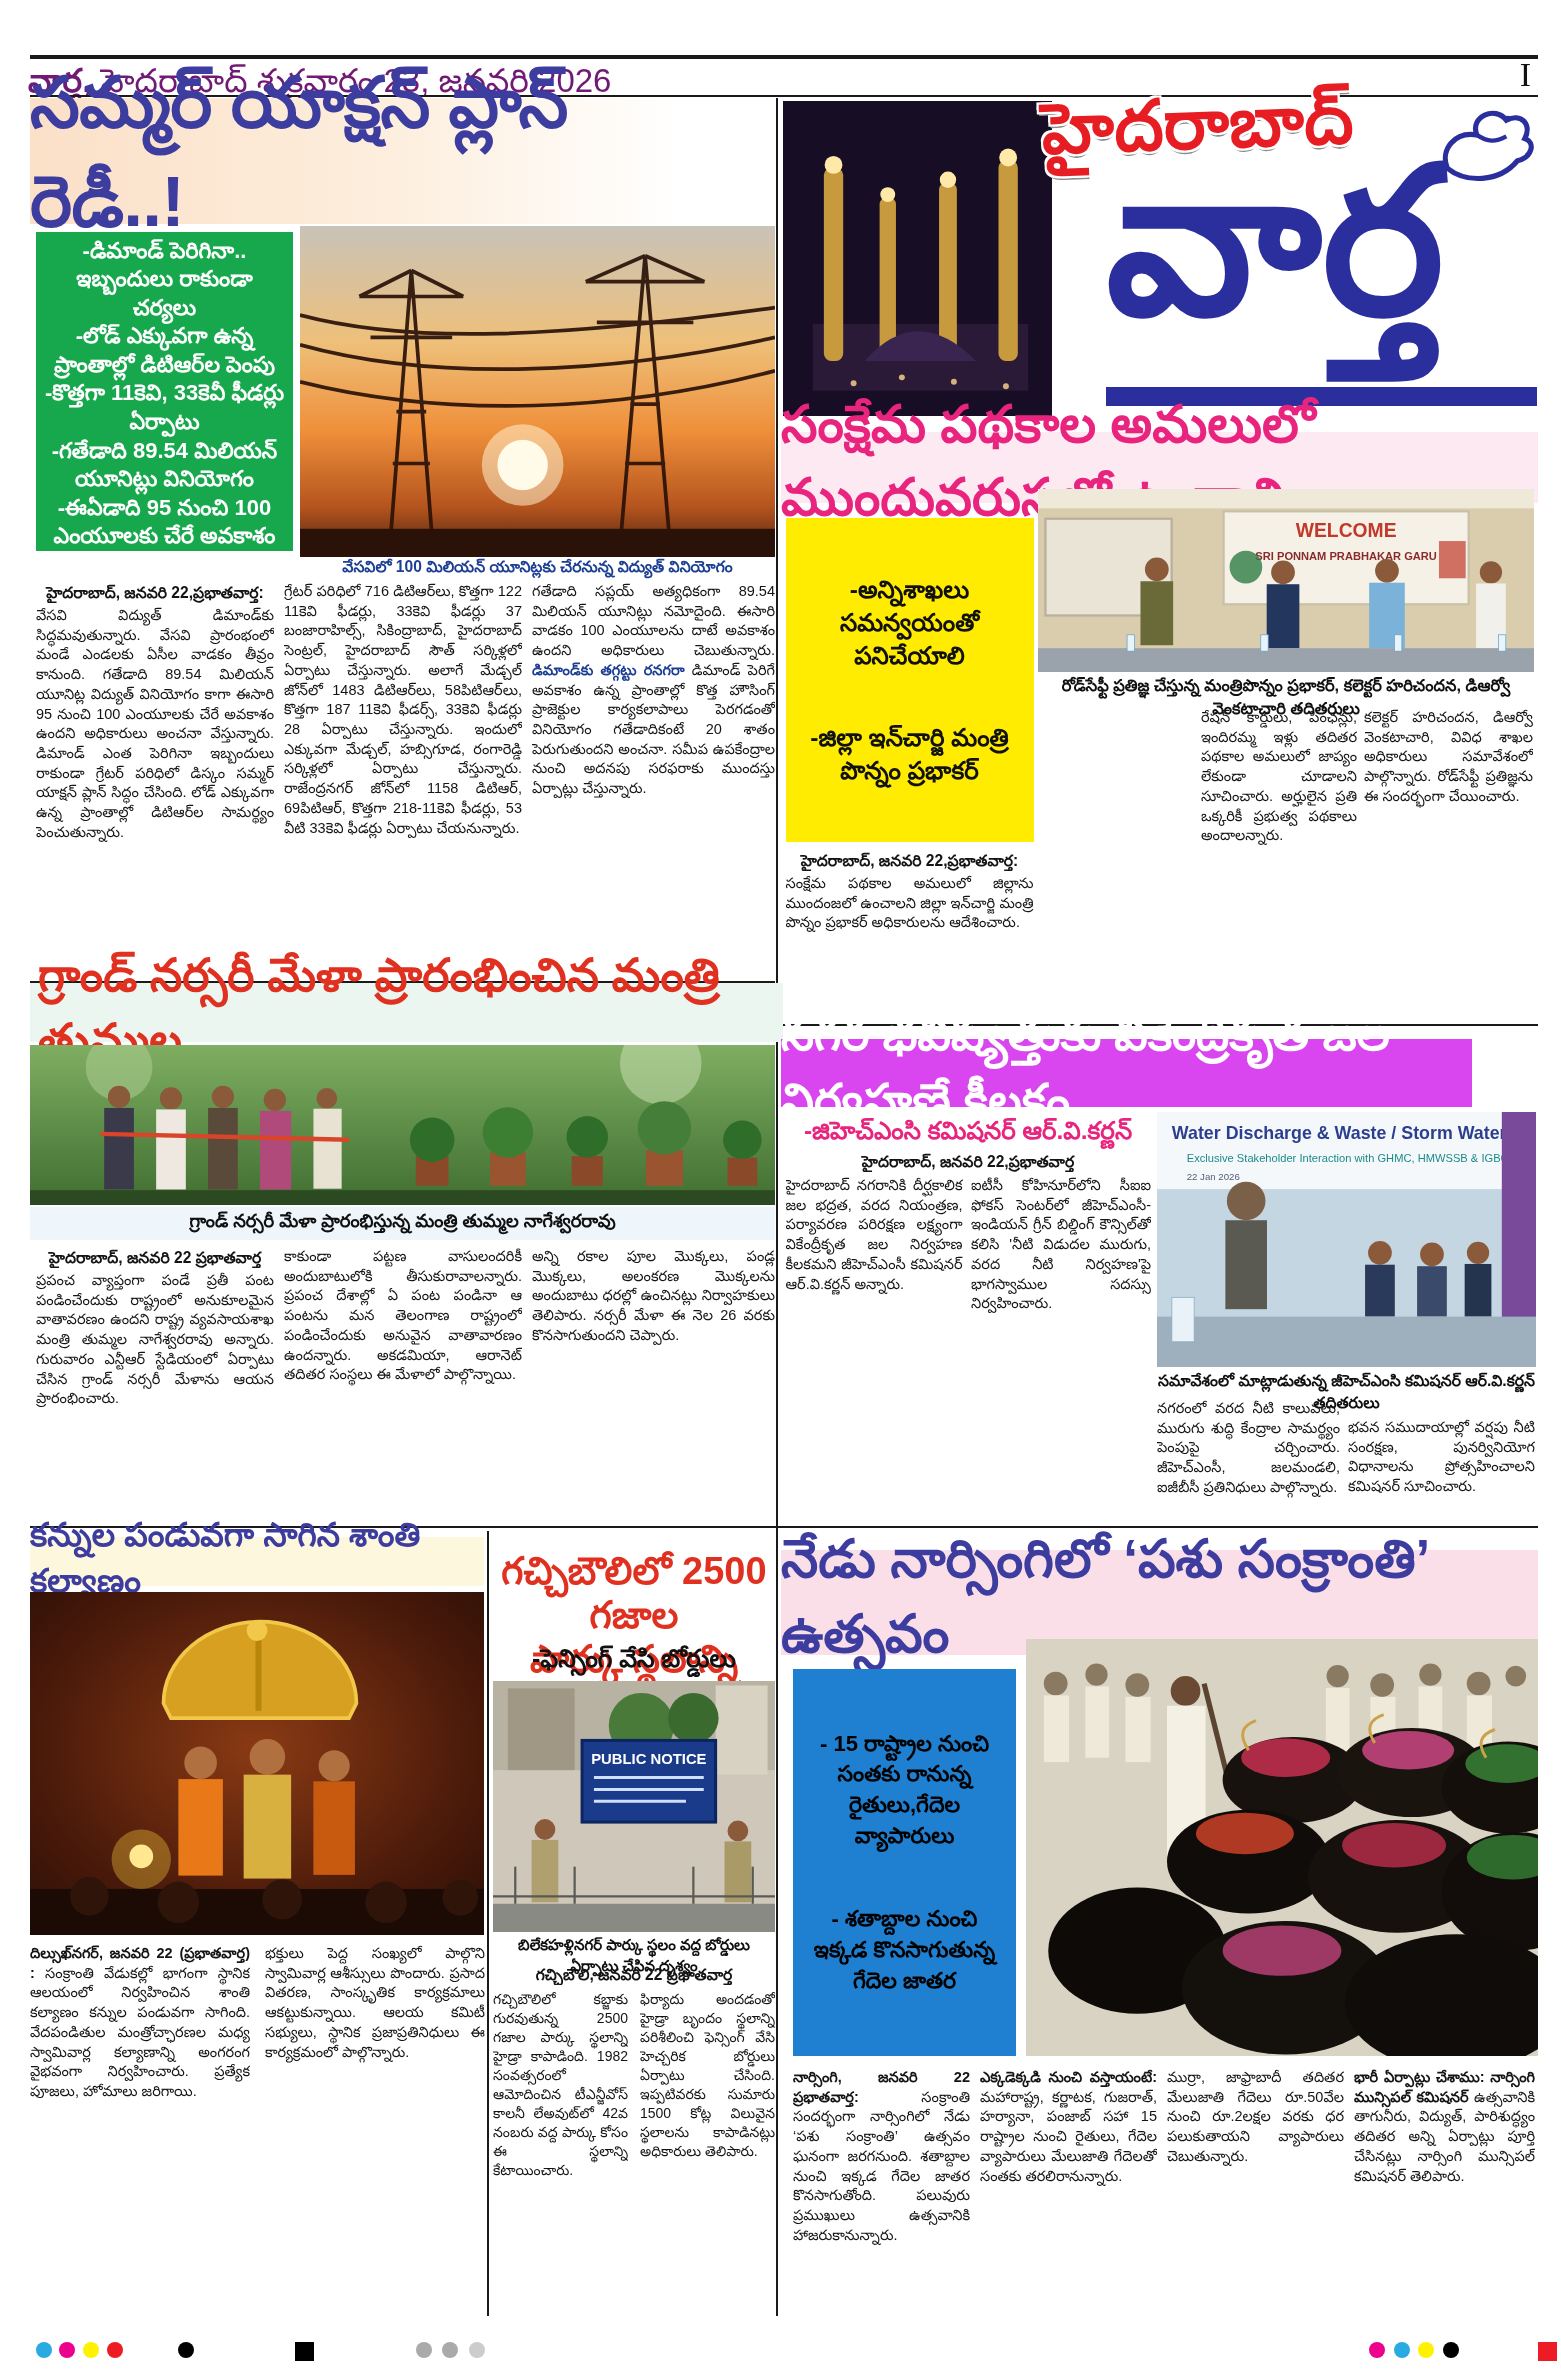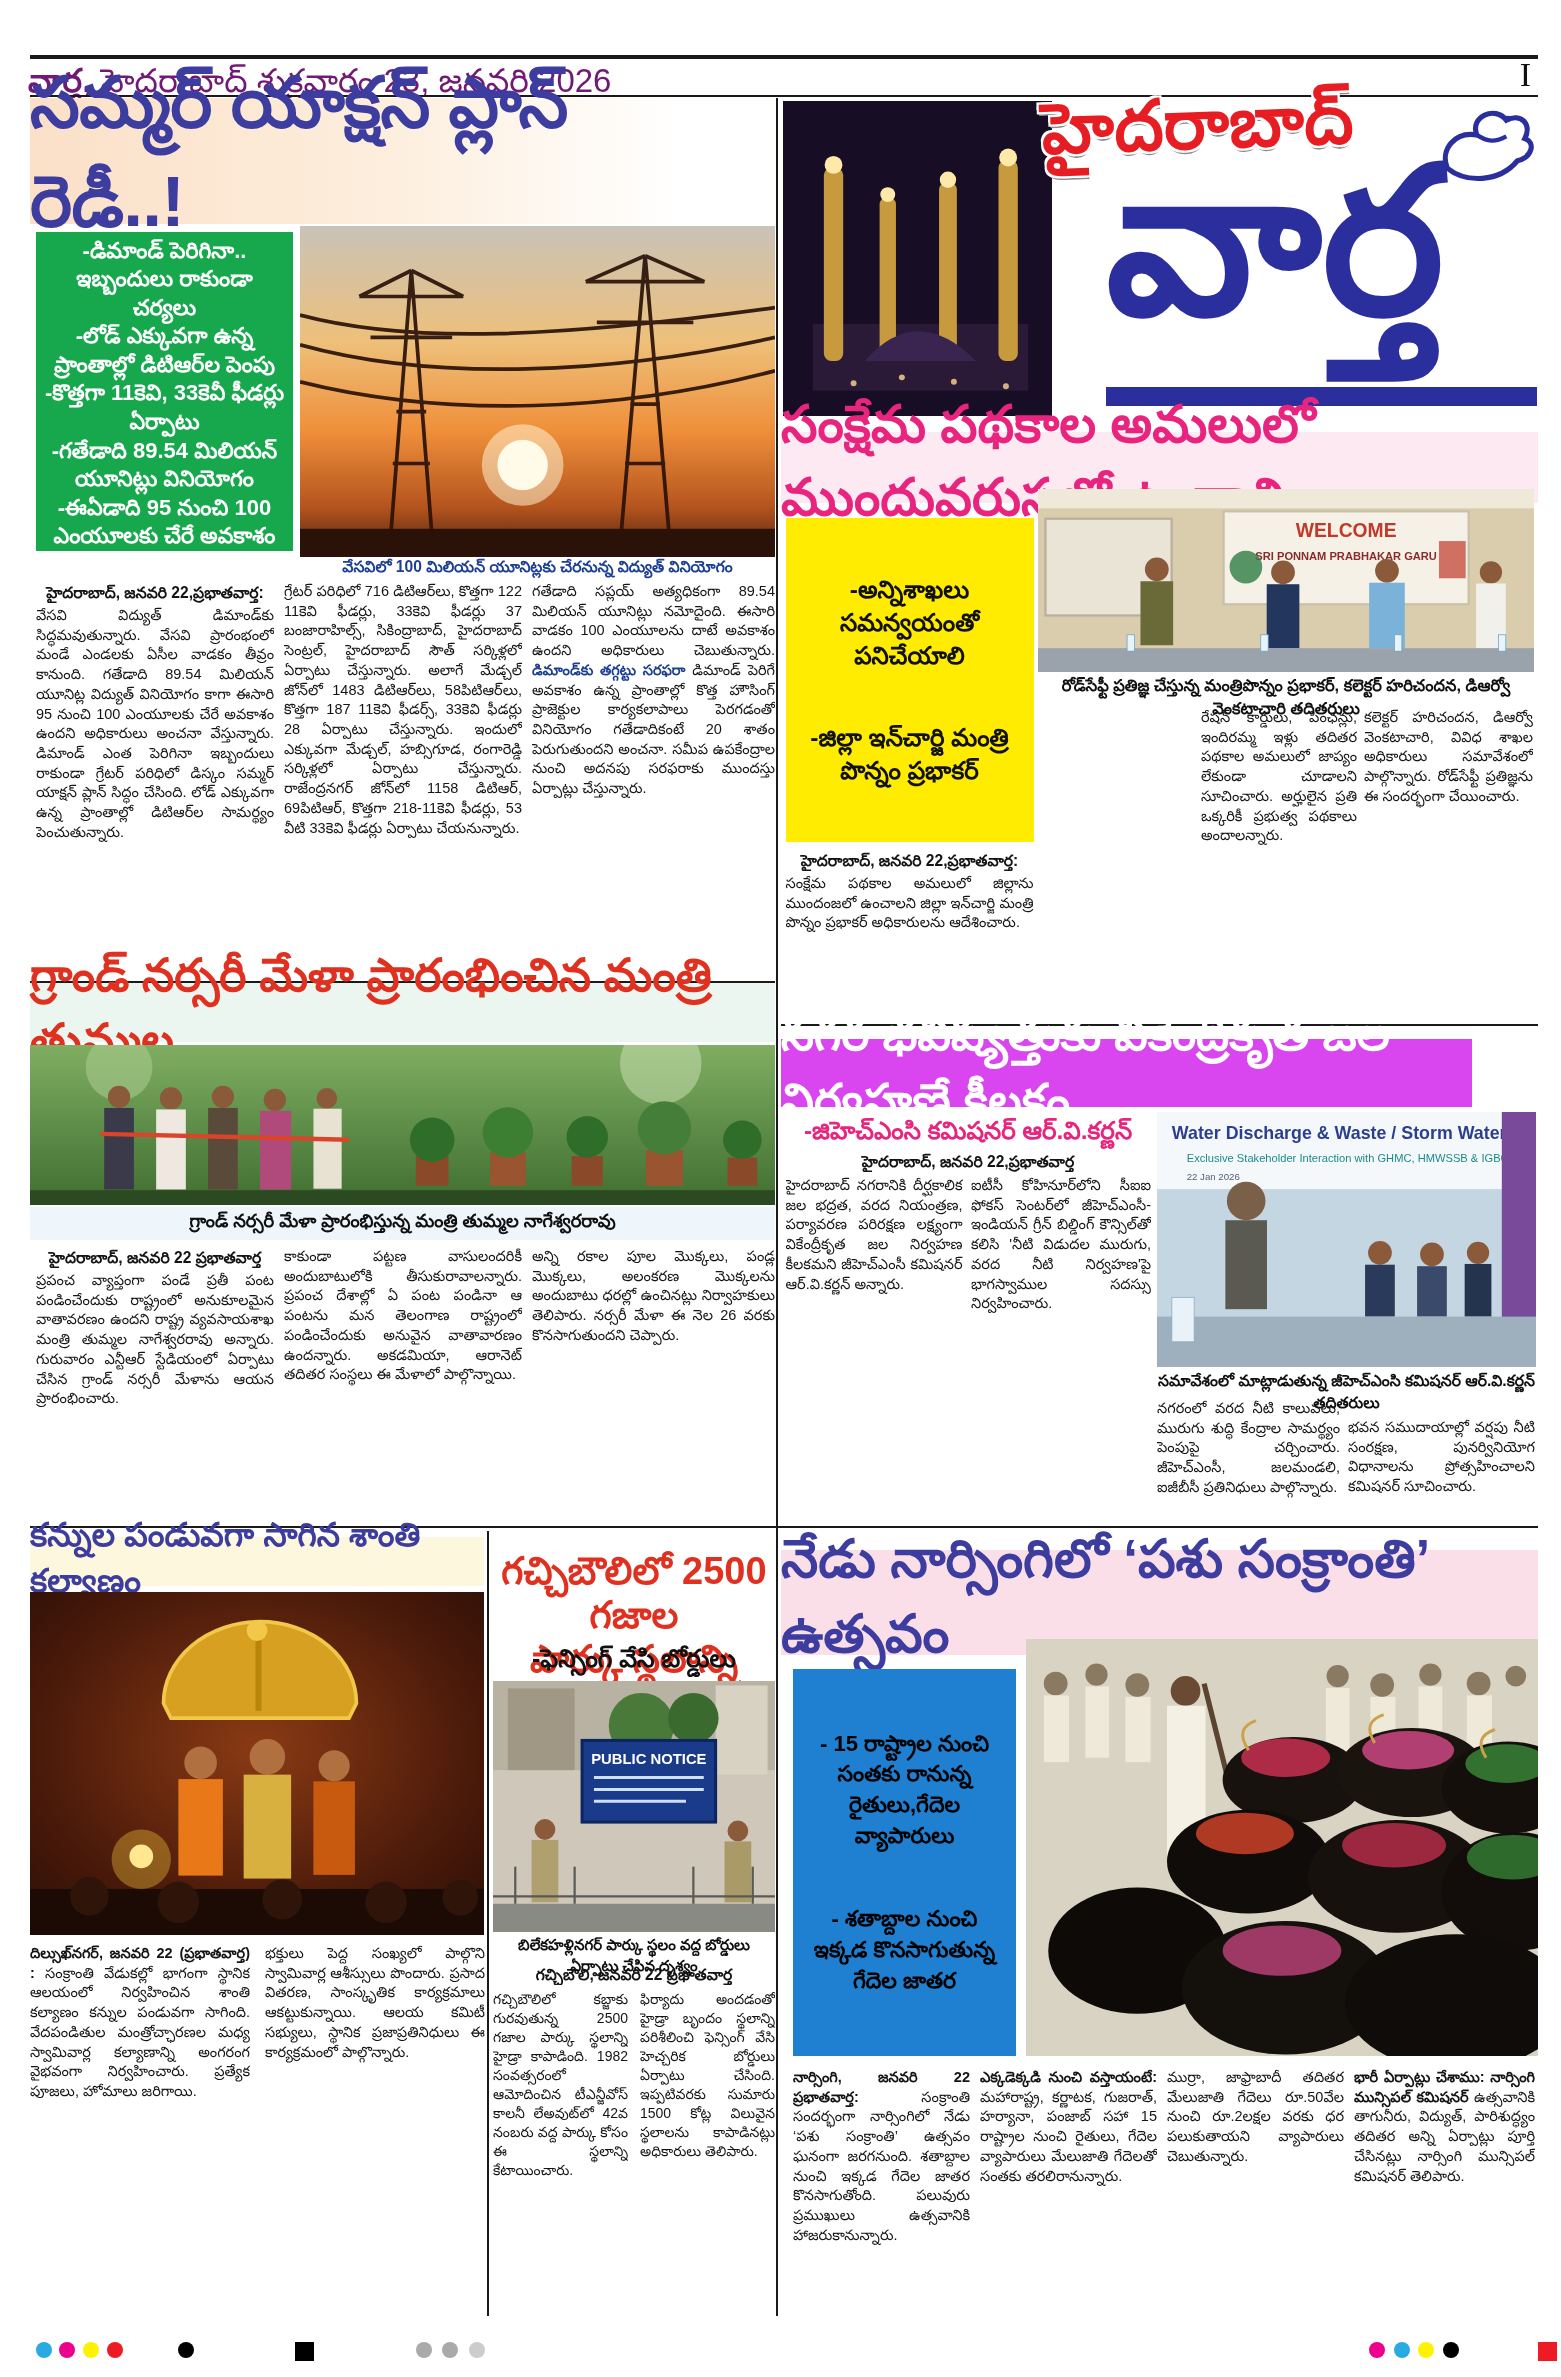--- a/index.html
+++ b/index.html
@@ -37,21 +37,21 @@
      font-weight:bold;font-size:24.5px;line-height:1.35;padding:6px 9px;box-sizing:border-box;}
   
   .mast{left:781px;top:68px;width:757px;height:350px;}
   .m-city{position:absolute;left:261px;top:16.3px;font-size:70px;font-weight:bold;color:#e61e24;
      transform:rotate(-2deg);text-shadow:-2.2px -2.2px 0 #fff,2.2px -2.2px 0 #fff,-2.2px 2.2px 0 #fff,2.2px 2.2px 0 #fff,0 3.7px 0 #8a8a8a;}
   .m-title{position:absolute;left:325px;top:71px;font-size:206px;font-weight:bold;color:#2b2f9e;line-height:1;}
   .m-bar{position:absolute;left:325px;top:319px;width:431px;height:19.3px;background:#2b2f9e;}
   
   .a3{left:30px;top:983px;width:745px;height:542px;}
   .a3-head{position:absolute;left:0;top:0;width:745px;height:59px;background:#eaf6ef;
-     display:flex;align-items:center;justify-content:center;}
+     display:flex;align-items:center;justify-content:center;padding-left:8px;}
   .a3-head span{font-size:46px;font-weight:bold;color:#e03020;}
   .a3-capbar{position:absolute;left:0;top:224px;width:745px;height:33px;background:#eef5fb;
      display:flex;align-items:center;justify-content:center;font-size:18px;}
   
   .a4{left:781px;top:1032px;width:757px;height:490px;}
   .a4-head{position:absolute;left:0;top:7.4px;width:691px;height:68px;background:#d946ef;
      display:flex;align-items:center;justify-content:center;}
   .a4-head span{font-size:47px;font-weight:bold;color:#ffffff;}
   .a4-sub{position:absolute;left:4.5px;top:85px;width:365px;text-align:center;font-weight:bold;
      font-size:24.5px;color:#e8247e;}
@@ -134,21 +134,21 @@
         </g>
         <rect y="408" width="640" height="38" fill="#2a1208"></rect>
       </svg>
     </div>
     <div class="a1-caption cap">వేసవిలో 100 మిలియన్ యూనిట్లకు చేరనున్న విద్యుత్ వినియోగం</div>
     <div class="col dateline" style="left:6px;top:484px;width:238px;">హైదరాబాద్, జనవరి 22,ప్రభాతవార్త:</div>
     <div class="col" style="left:6px;top:508px;width:238px;height:373px;">వేసవి విద్యుత్ డిమాండ్‌కు సిద్ధమవుతున్నారు. వేసవి ప్రారంభంలో మండే ఎండలకు ఏసీల వాడకం తీవ్రం కానుంది. గతేడాది 89.54 మిలియన్ యూనిట్ల విద్యుత్ వినియోగం కాగా ఈసారి 95 నుంచి 100 ఎంయూలకు చేరే అవకాశం ఉందని అధికారులు అంచనా వేస్తున్నారు. డిమాండ్ ఎంత పెరిగినా ఇబ్బందులు రాకుండా గ్రేటర్ పరిధిలో డిస్కం సమ్మర్ యాక్షన్ ప్లాన్ సిద్ధం చేసింది. లోడ్ ఎక్కువగా ఉన్న ప్రాంతాల్లో డిటిఆర్‌ల సామర్థ్యం పెంచుతున్నారు.</div>
     <div class="col" style="left:254px;top:484px;width:238px;height:396px;">గ్రేటర్ పరిధిలో 716 డిటిఆర్‌లు, కొత్తగా 122 11కెవి ఫీడర్లు, 33కెవి ఫీడర్లు 37 బంజారాహిల్స్, సికింద్రాబాద్, హైదరాబాద్ సెంట్రల్, హైదరాబాద్ సౌత్ సర్కిళ్లలో ఏర్పాటు చేస్తున్నారు. అలాగే మేడ్చల్ జోన్‌లో 1483 డిటిఆర్‌లు, 58పిటిఆర్‌లు, కొత్తగా 187 11కెవి ఫీడర్స్, 33కెవి ఫీడర్లు 28 ఏర్పాటు చేస్తున్నారు. ఇందులో ఎక్కువగా మేడ్చల్, హబ్సిగూడ, రంగారెడ్డి సర్కిళ్లలో ఏర్పాటు చేస్తున్నారు. రాజేంద్రనగర్ జోన్‌లో 1158 డిటిఆర్, 69పిటిఆర్, కొత్తగా 218-11కెవి ఫీడర్లు, 53 వీటి 33కెవి ఫీడర్లు ఏర్పాటు చేయనున్నారు.</div>
     <div class="col" style="left:502px;top:484px;width:243px;height:396px;">
       <span>గతేడాది సప్లయ్ అత్యధికంగా 89.54 మిలియన్ యూనిట్లు నమోదైంది. ఈసారి వాడకం 100 ఎంయూలను దాటే అవకాశం ఉందని అధికారులు చెబుతున్నారు.</span>
-      <span class="inline-sub" style="color:#1c3f94;">డిమాండ్‌కు తగ్గట్టు సరఫరా</span>
+      <span class="inline-sub" style="color:#1c3f94;">డిమాండ్‌కు తగ్గట్టు రనగరా</span>
       <span>డిమాండ్ పెరిగే అవకాశం ఉన్న ప్రాంతాల్లో కొత్త హౌసింగ్ ప్రాజెక్టుల కార్యకలాపాలు పెరగడంతో వినియోగం గతేడాదికంటే 20 శాతం పెరుగుతుందని అంచనా. సమీప ఉపకేంద్రాల నుంచి అదనపు సరఫరాకు ముందస్తు ఏర్పాట్లు చేస్తున్నారు.</span>
     </div>
   </div>
 
   <div class="abs mast">
     <div class="photo" style="left:1.5px;top:33px;width:269px;height:315px;">
       <svg viewBox="0 0 362 424" preserveAspectRatio="none">
         <rect width="362" height="424" fill="#170d24"></rect>
         <rect x="40" y="300" width="290" height="90" fill="#2a1a38"></rect>
         <g fill="#c79a3e">

